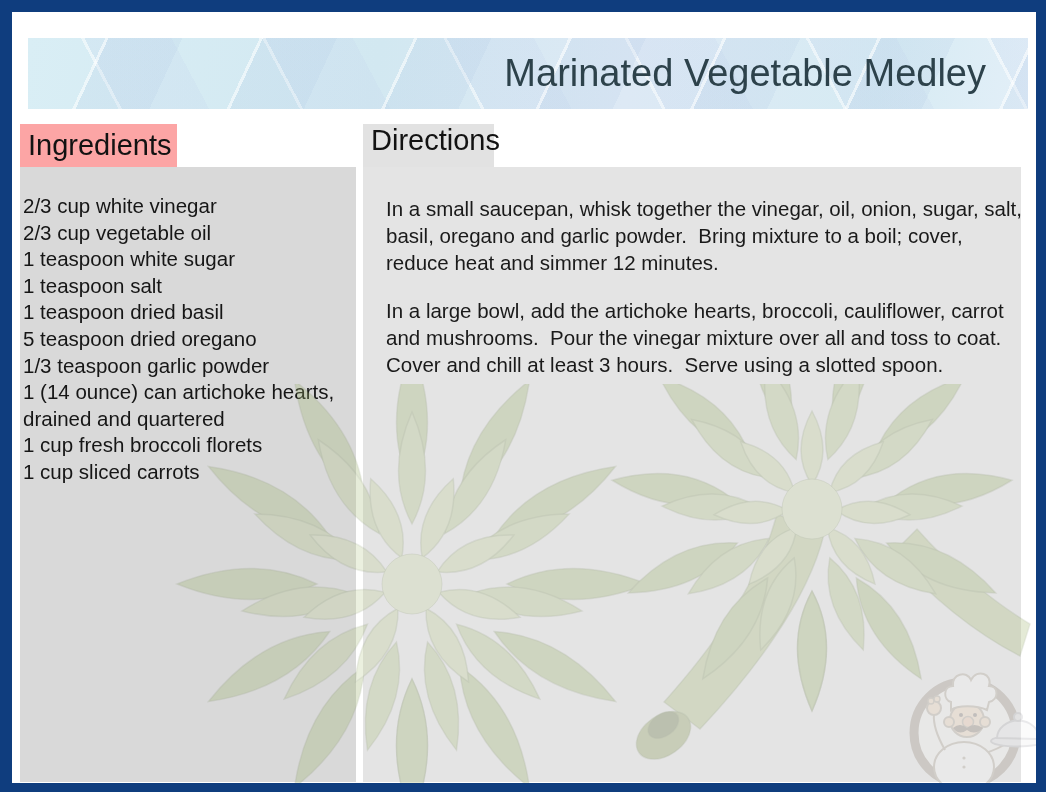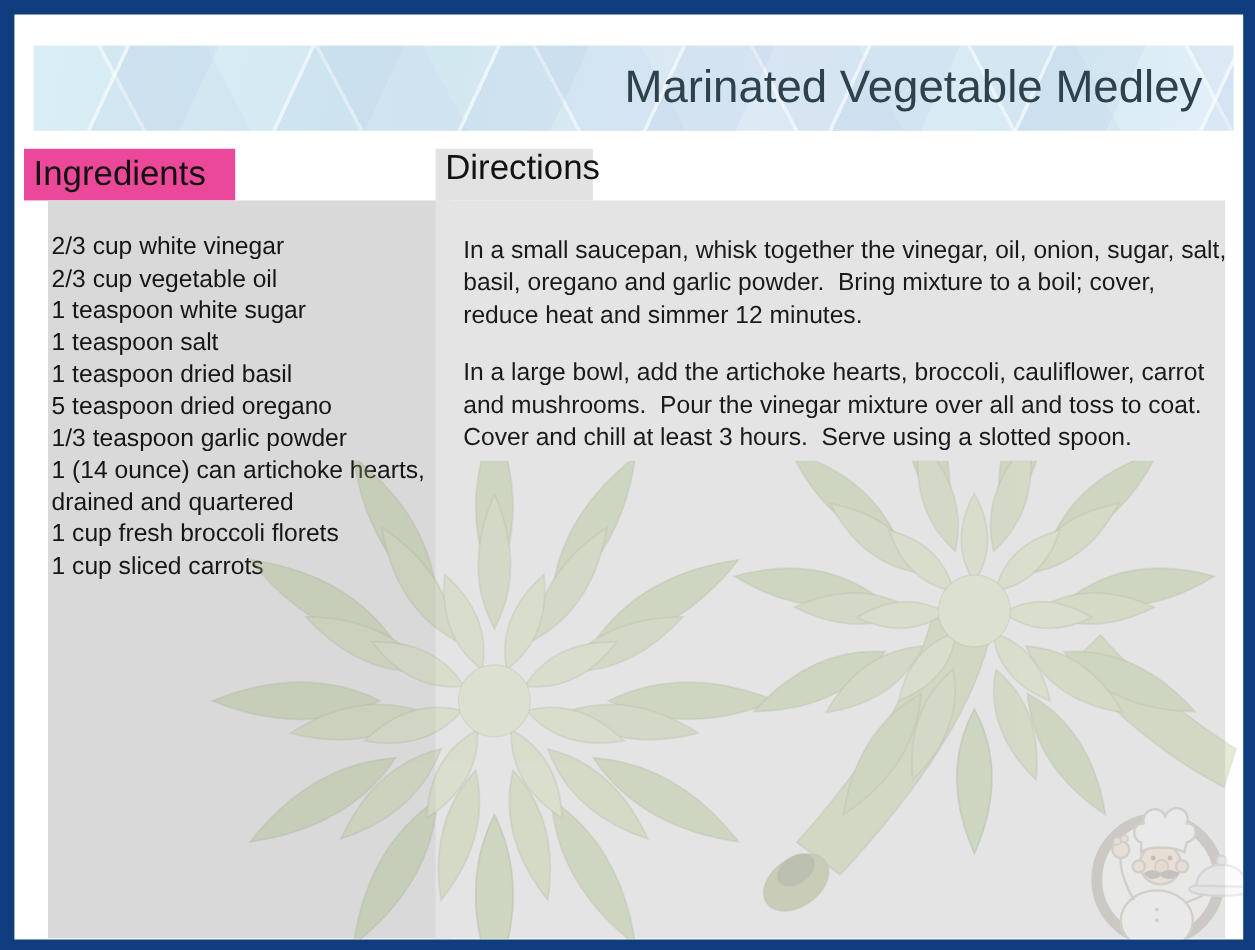--- a/index.html
+++ b/index.html
@@ -17,41 +17,40 @@
   
   .band{
     position:absolute;left:16px;top:26px;width:1000px;height:71px;
     background:
       repeating-linear-gradient(115deg, rgba(255,255,255,0) 0 70px, rgba(255,255,255,0.55) 70px 73px, rgba(176,200,228,0.18) 73px 140px),
       repeating-linear-gradient(62deg, rgba(255,255,255,0) 0 80px, rgba(255,255,255,0.5) 80px 83px, rgba(190,205,235,0.16) 83px 160px),
       linear-gradient(100deg,#d9eef5 0%,#d2e8f1 35%,#dde9f5 60%,#d6ebf3 85%,#e3eff8 100%);
     display:flex;align-items:center;justify-content:flex-end;
   }
   .band h1{
-    margin:0;padding:0 26px 0 0;
+    margin:16px;padding:0 26px 0 0;
     font-size:38px;font-weight:400;letter-spacing:0px;
     color:#2d424b;
   }
   
   .ing-head{
-    position:absolute;left:8px;top:112px;width:176px;height:43px;
-    background:#ec4899;z-index:1;
+    position:absolute;left:8px;top:112px;width:157px;height:43px;
+    background:#fca5a5;z-index:1;
     display:flex;align-items:center;
   }
   .dir-head{
     position:absolute;left:351px;top:112px;width:131px;height:43px;
     background:#e2e2e2;z-index:1;
     display:flex;
   }
   .panel-heading{font-size:29px;font-weight:400;color:#121212;padding-left:8px;white-space:nowrap;}
   .ing-panel{
     position:absolute;left:8px;top:155px;width:336px;height:615px;
     background:#d9d9d9;z-index:1;box-sizing:border-box;
     padding:26px 17px 0 3px;
-    margin-left:20px;
   }
   .dir-panel{
     position:absolute;left:351px;top:155px;width:658px;height:615px;
     background:#e4e4e4;z-index:1;box-sizing:border-box;
     padding:28px 14px 0 23px;
   }
   .ing-item{font-size:20.5px;line-height:26.6px;color:#161616;}
   .dir-panel p{
     margin:0 0 21px 0;width:640px;
     font-size:20.5px;line-height:27px;color:#1a1a1a;

